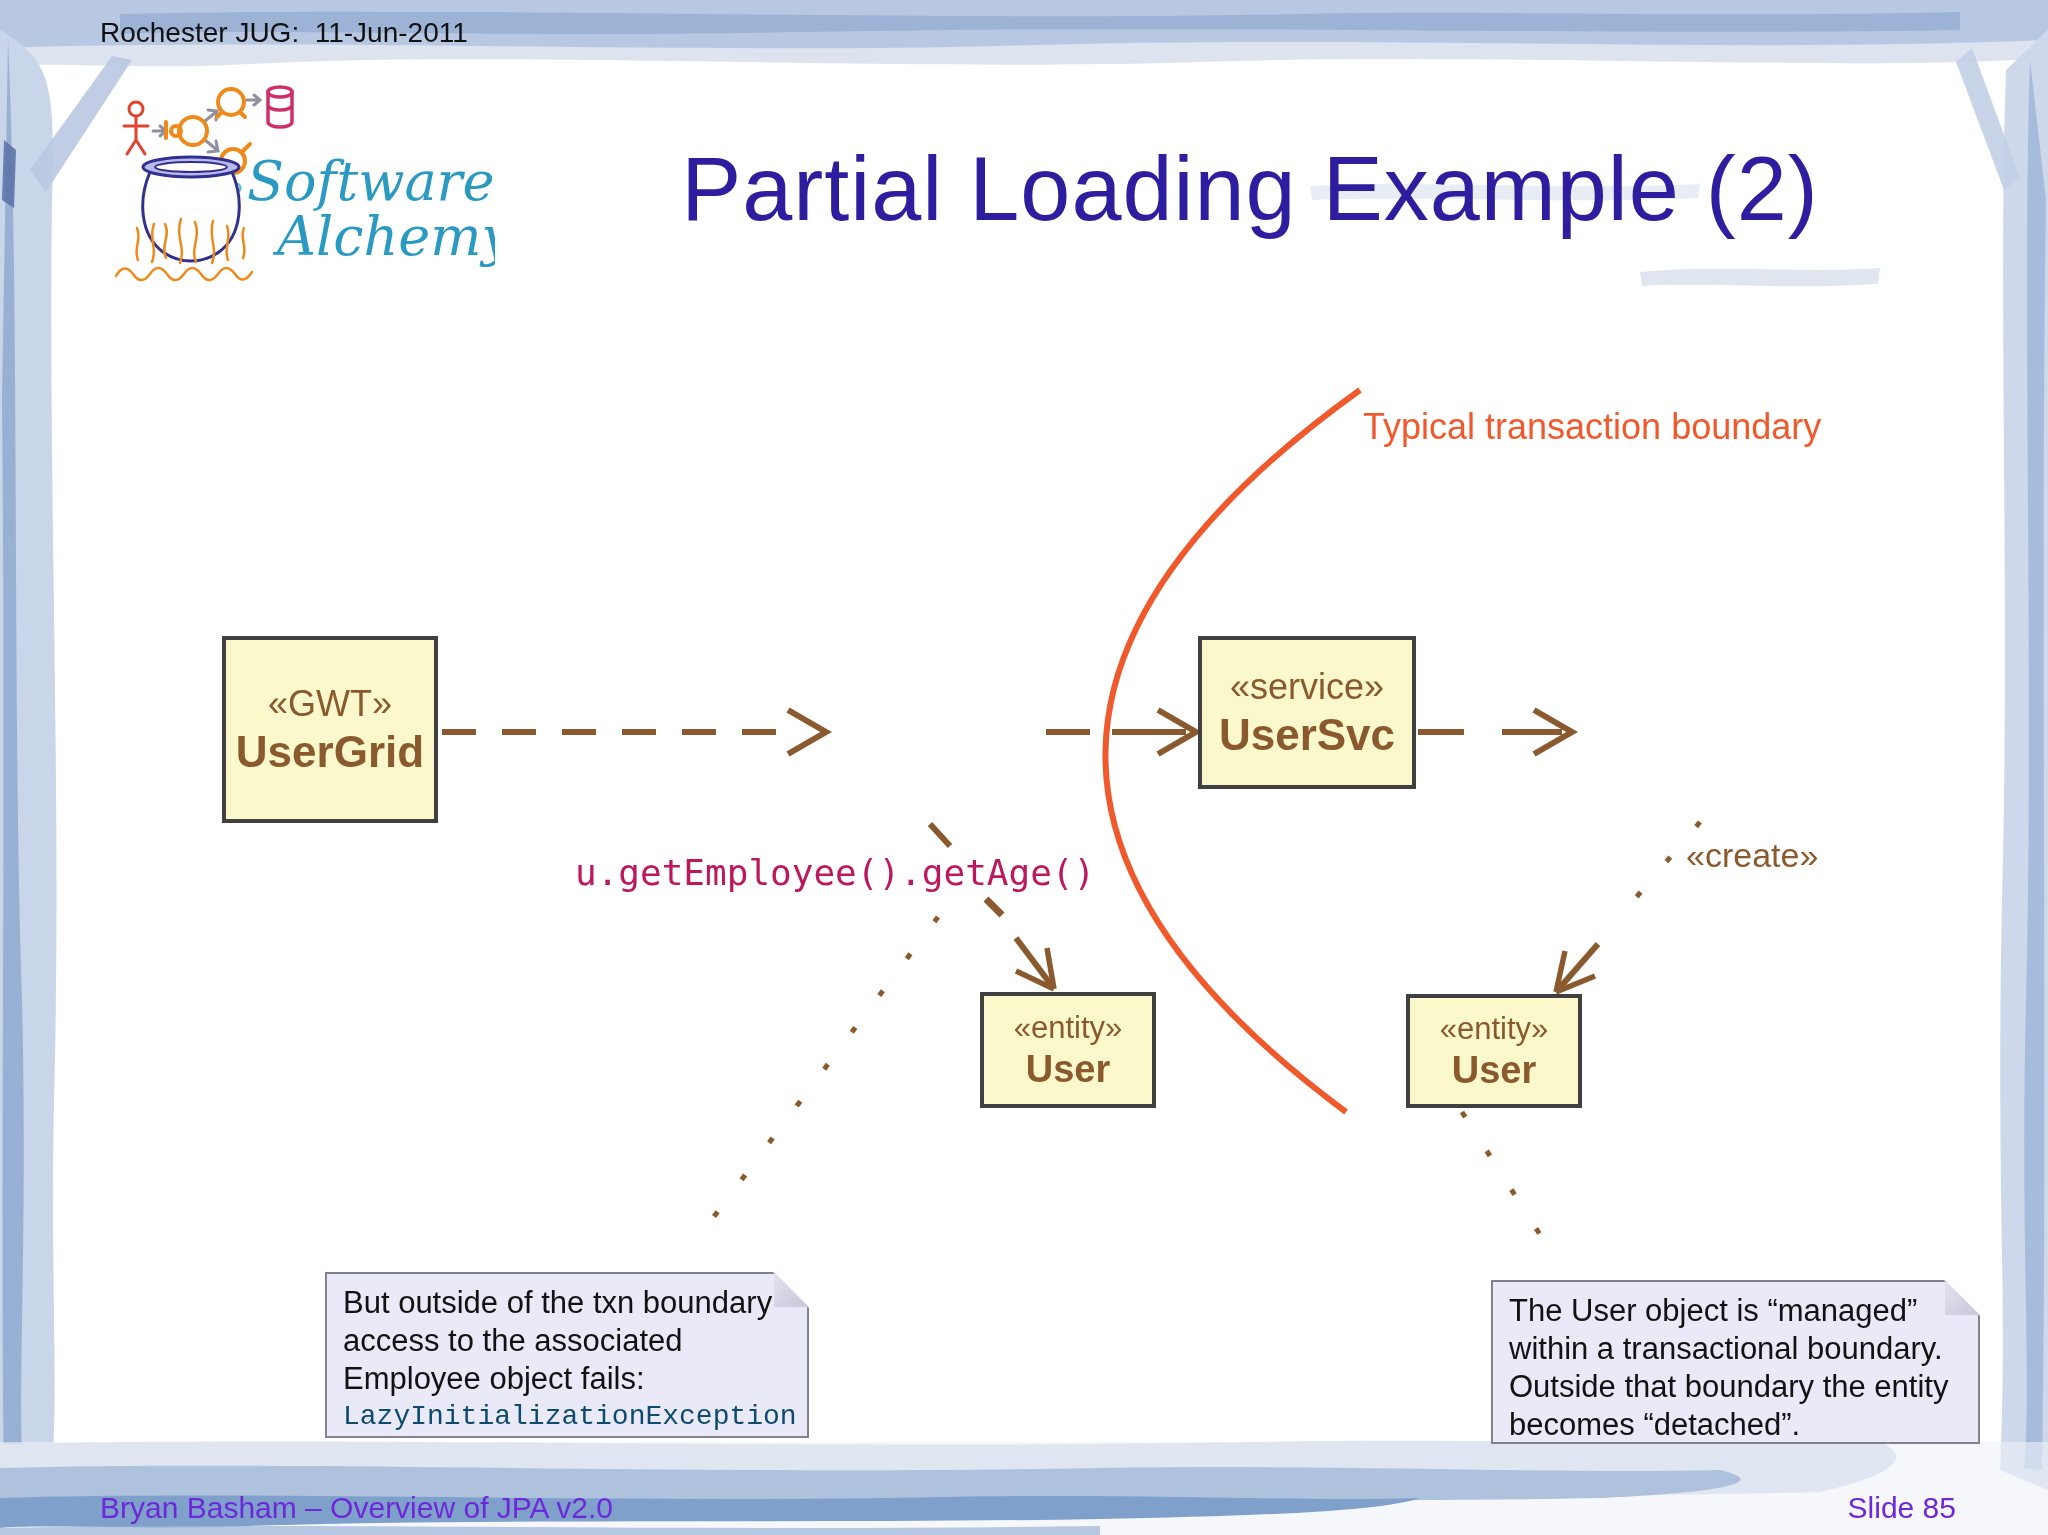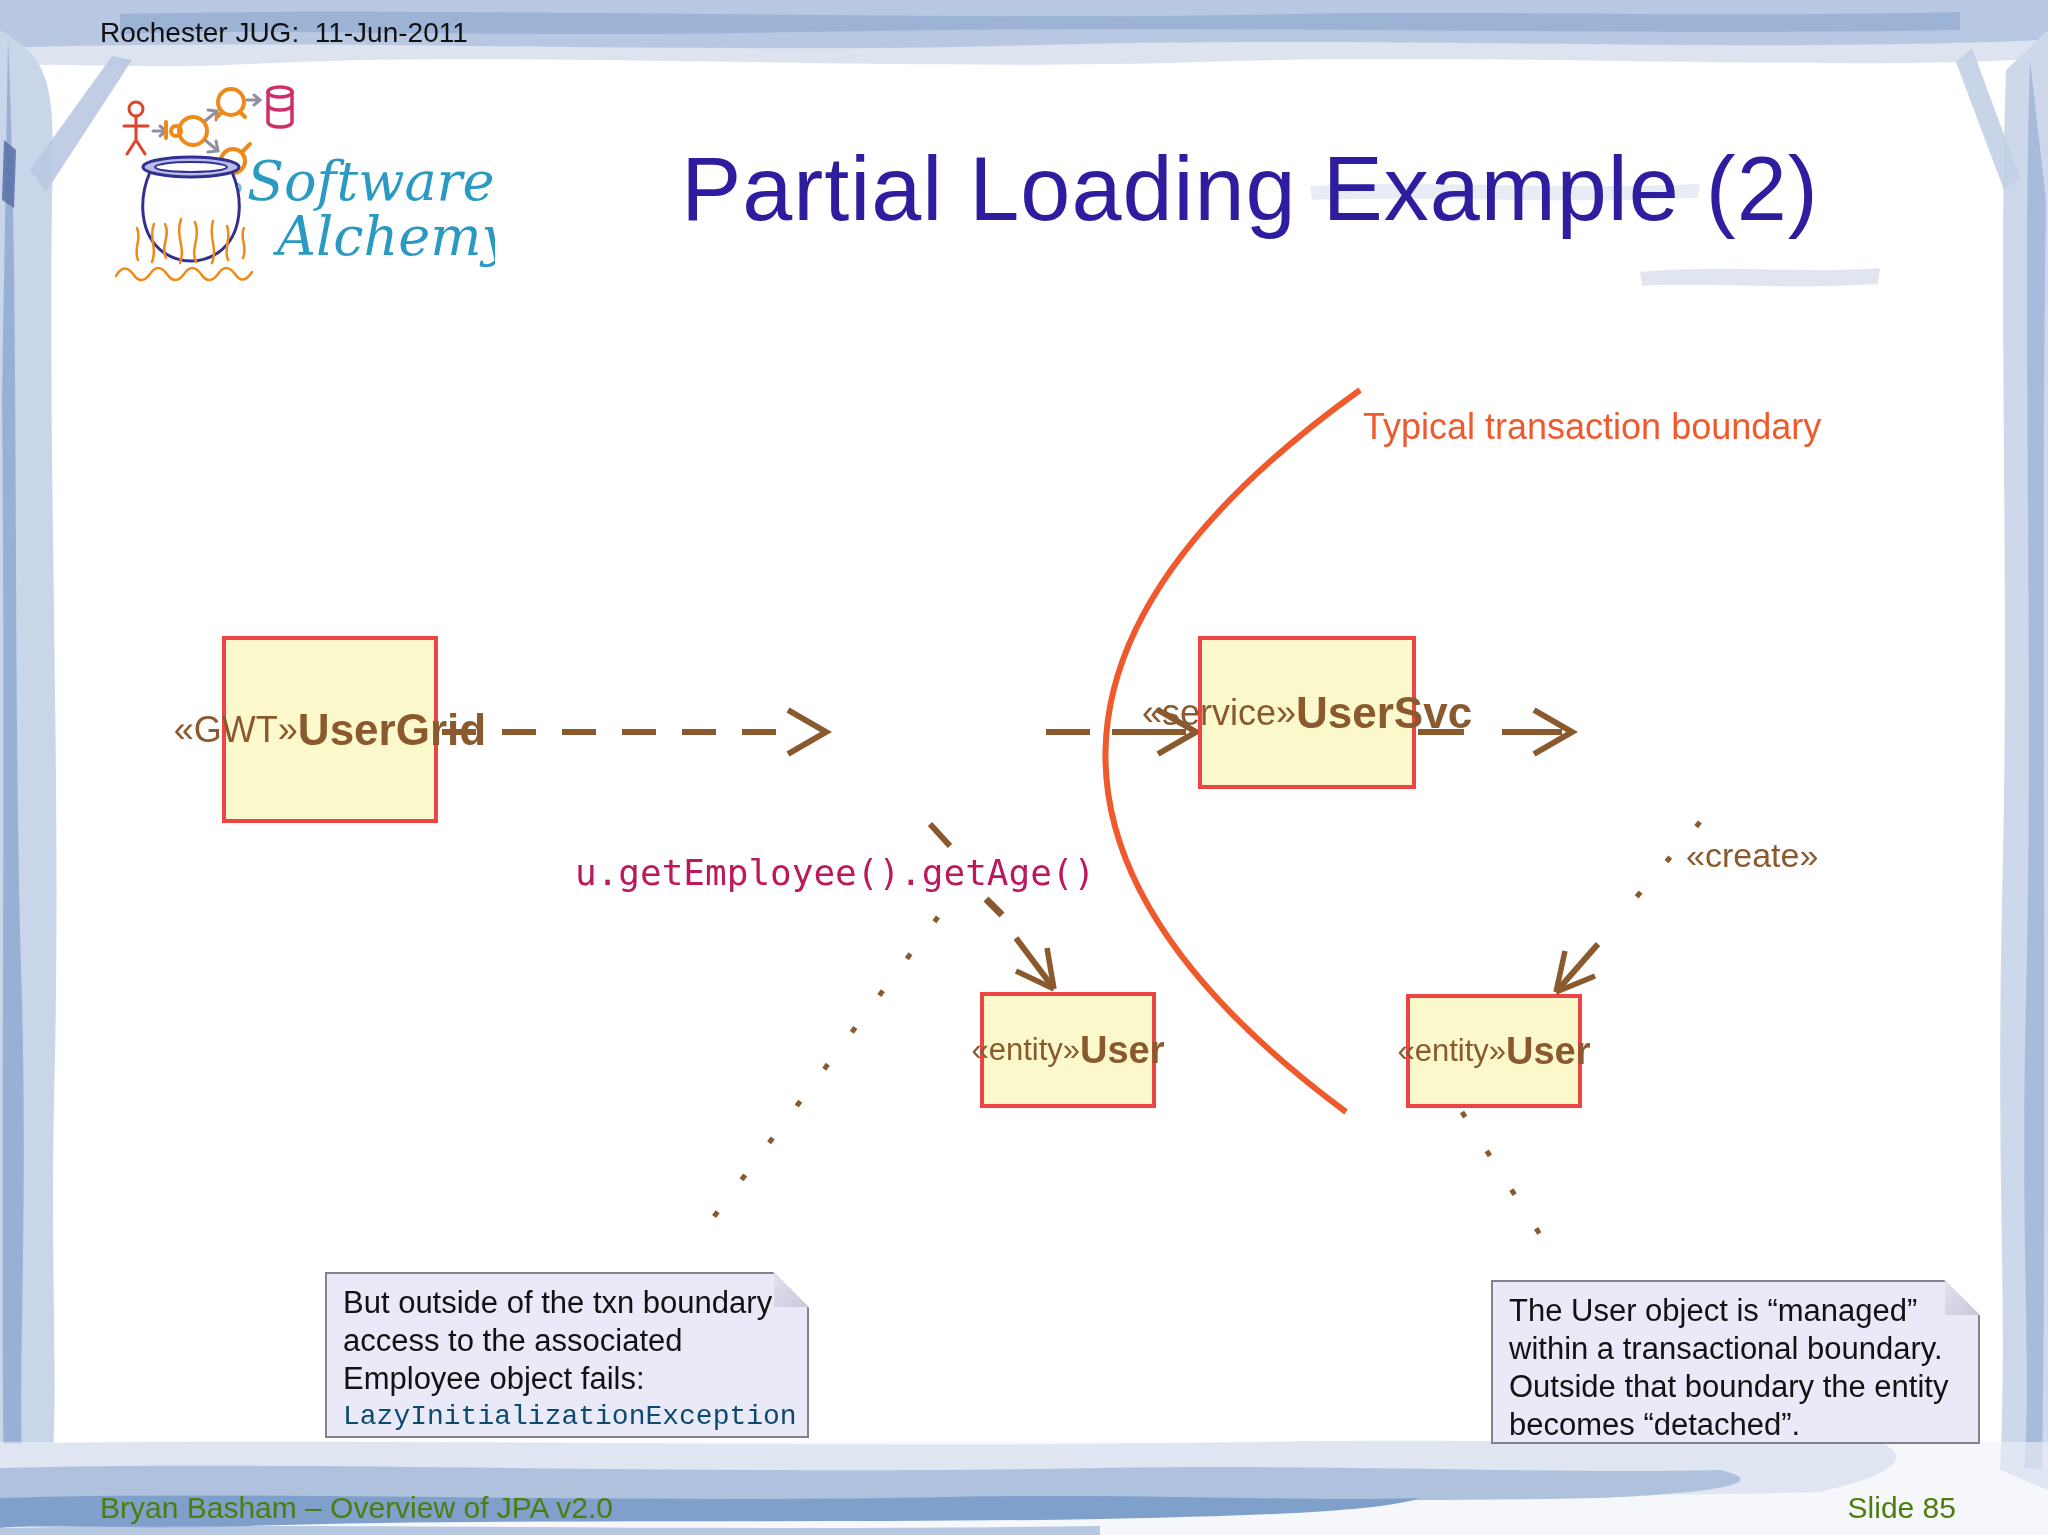--- a/index.html
+++ b/index.html
@@ -4,29 +4,29 @@
 <style>
   html,body{margin:0;padding:0;background:#ffffff;}
   .slide{position:relative;width:2048px;height:1535px;background:#ffffff;overflow:hidden;
          font-family:"Liberation Sans",sans-serif;}
   .abs{position:absolute;}
   svg{display:block;}
   
   .hdr{position:absolute;top:17px;font-size:28px;color:#111;white-space:pre;z-index:5;}
   .hdr.left{left:100px;}
   .hdr.right{right:92px;text-align:right;}
-  .ftr{position:absolute;top:1491px;font-size:30px;color:#4d7c0f;white-space:pre;z-index:5;}
+  .ftr{position:absolute;top:1491px;font-size:30px;color:#6d28d9;white-space:pre;z-index:5;}
   .ftr.left{left:100px;}
   .ftr.right{right:92px;text-align:right;}
   
   .title{position:absolute;left:400px;top:138px;width:1700px;text-align:center;
          font-size:90px;color:#2e1d9e;letter-spacing:1px;z-index:3;}
   
-  .uml-box{position:absolute;box-sizing:border-box;background:#fbf8cb;border:4px solid #ef4444;
-           display:flex;flex-direction:row;align-items:center;justify-content:center;
+  .uml-box{position:absolute;box-sizing:border-box;background:#fbf8cb;border:4px solid #404040;
+           display:flex;flex-direction:column;align-items:center;justify-content:center;
            color:#8a5a2e;text-align:center;z-index:4;}
   .uml-box .stereo{font-size:36px;line-height:44px;}
   .uml-box .cname{font-size:44px;line-height:52px;font-weight:bold;}
   .uml-box.small .stereo{font-size:31px;line-height:38px;}
   .uml-box.small .cname{font-size:38px;line-height:44px;}
   
   .txn-label{position:absolute;left:1363px;top:406px;font-size:36px;color:#f0592b;z-index:4;}
   .code-call{position:absolute;left:575px;top:852px;font-size:36px;color:#be185d;
              font-family:"DejaVu Sans Mono",monospace;z-index:4;}
   .create-label{position:absolute;left:1686px;top:836px;font-size:34px;color:#8a5a2e;z-index:4;}

